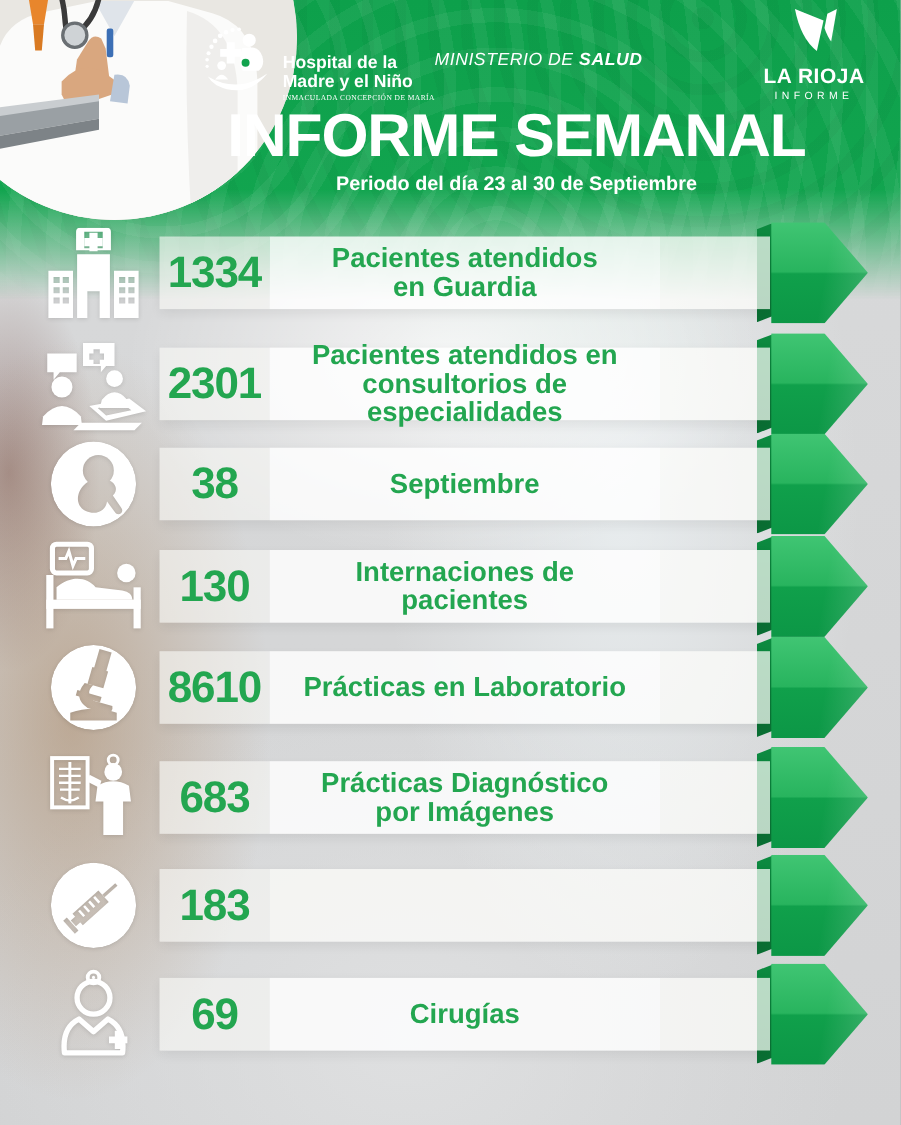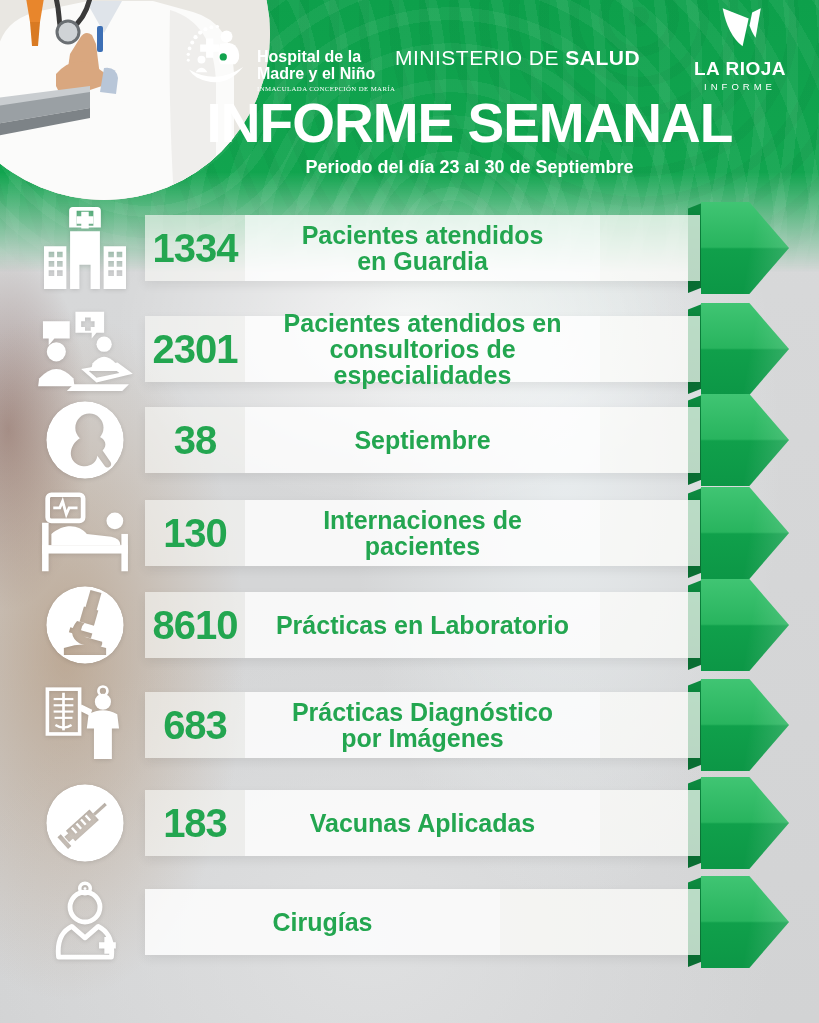--- a/index.html
+++ b/index.html
@@ -27,22 +27,22 @@
             mask-image:linear-gradient(to bottom,#000 62%,transparent 98%);
   }
   .doctor-circle{
     position:absolute; left:-62px; top:-132px; width:332px; height:332px;
     border-radius:50%; overflow:hidden; background:#e9e7e2; z-index:3;
   }
   .logos{ position:absolute; left:0; top:0; width:819px; z-index:4; }
   .hosp-logo{ position:absolute; left:183px; top:22px; display:flex; align-items:flex-end; gap:8px; color:#fff; }
   .hosp-text .l1{ font-size:16px; font-weight:bold; line-height:1.05; }
   .hosp-text .l3{ font-size:6.8px; letter-spacing:.4px; font-family:"Liberation Serif",serif; margin-top:2px; }
-  .ministry{ position:absolute; left:395px; top:46px; width:240px; text-align:center; color:#fff;
-             font-size:21px; letter-spacing:.5px; font-weight:300; white-space:nowrap;}
+  .ministry{ position:absolute; left:395px; top:46px; width:240px; color:#fff;
+             font-size:16px; letter-spacing:.5px; font-weight:300; white-space:nowrap;font-style:italic;}
   .ministry b{ font-weight:bold; }
   .gov{ position:absolute; left:682px; top:6px; width:116px; text-align:center; color:#fff; }
   .gov .name{ font-size:19px; font-weight:bold; letter-spacing:.5px; margin-top:2px;}
   .gov .sub{ font-size:9.5px; letter-spacing:4px; margin-top:1px;}
   .title-block{ position:absolute; left:120px; top:96px; width:699px; text-align:center; color:#fff; z-index:4;}
   .title{ font-size:55px; font-weight:bold; letter-spacing:-1px; line-height:1; }
   .subtitle{ font-size:18px; font-weight:bold; margin-top:6px; }
   
   .row{ position:absolute; left:0; width:819px; height:47px; }
   .icon-box{ position:absolute; left:28px; top:-16px; width:114px; height:98px;
@@ -306,23 +306,20 @@
       </svg>
     </div>
   </div>
 
   <div class="row" style="top:790px">
     <div class="chev-strip"></div>
     <div class="bar">
       <div class="cell-num">
           <span class="num">183</span>
         </div>
-      <div class="cell-label">
-          <span class="label">Vacunas Aplicadas</span>
-        </div>
       <div class="cell-tail"></div>
     </div>
     <div class="chev-arrow"></div>
     <div class="icon-box">
       <svg width="88" height="88" viewBox="0 0 100 100">
         <defs>
           <mask id="m-syr">
             <circle cx="50" cy="50" r="44" fill="#fff"></circle>
             <g fill="#000" transform="rotate(-42 50 50)">
               <rect x="28" y="42" width="36" height="16"></rect>
@@ -339,20 +336,23 @@
           </mask>
         </defs>
         <circle cx="50" cy="50" r="44" fill="#fff" mask="url(#m-syr)"></circle>
       </svg>
     </div>
   </div>
 
   <div class="row" style="top:889px">
     <div class="chev-strip"></div>
     <div class="bar">
+      <div class="cell-num">
+          <span class="num">69</span>
+        </div>
       <div class="cell-label">
           <span class="label">Cirugías</span>
         </div>
       <div class="cell-tail"></div>
     </div>
     <div class="chev-arrow"></div>
     <div class="icon-box">
       <svg width="88" height="88" viewBox="0 0 100 100" fill="none" stroke="#fff">
         <circle cx="50" cy="12" r="6" stroke-width="4"></circle>
         <circle cx="50" cy="12" r="1.6" fill="#fff" stroke="none"></circle>

